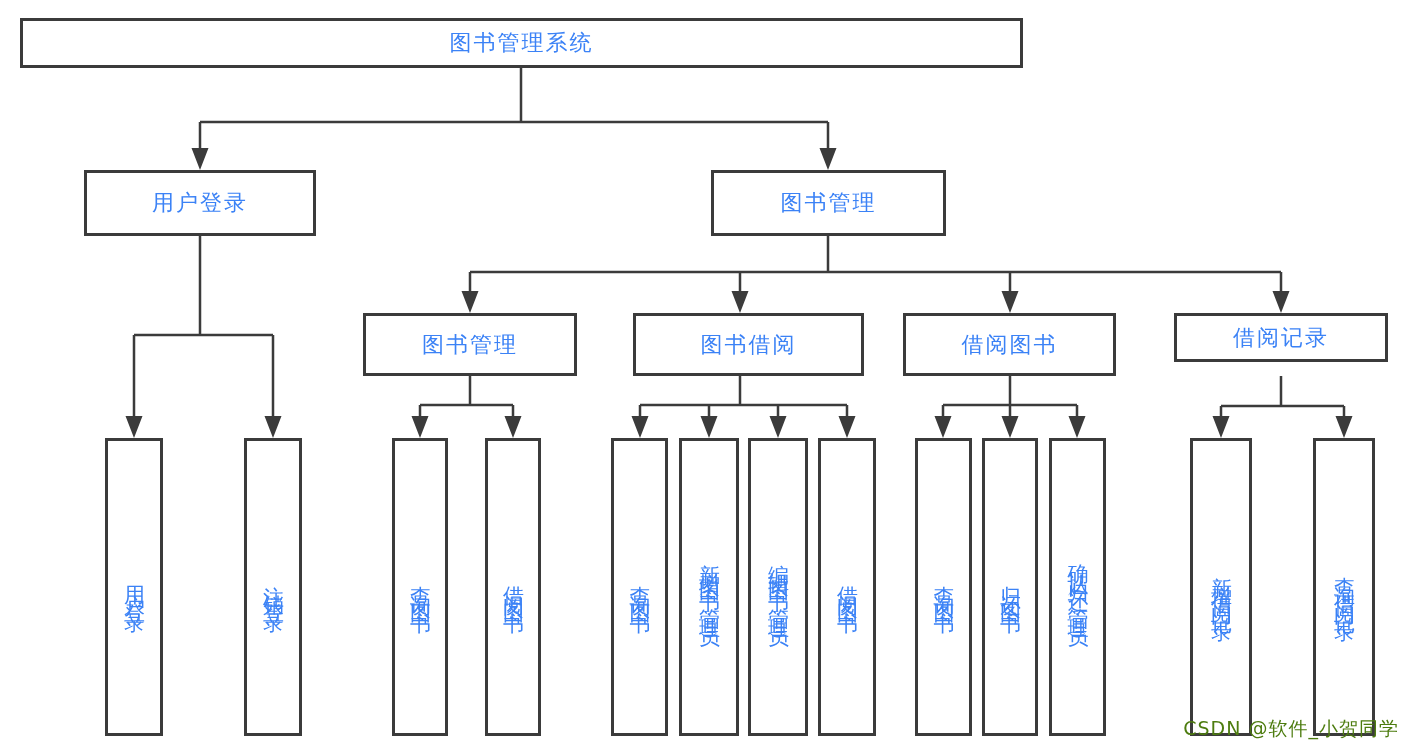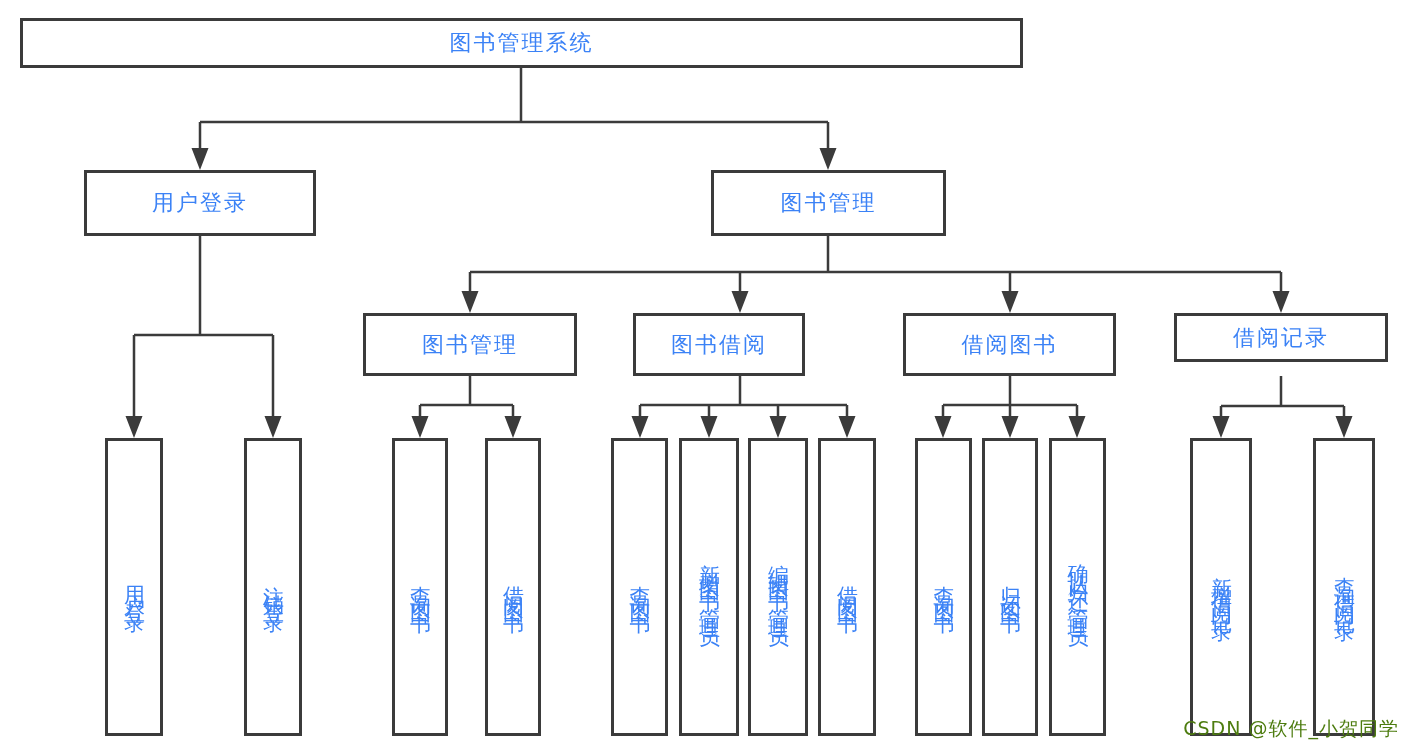--- a/index.html
+++ b/index.html
@@ -86,21 +86,21 @@
   <div class="box h" style="left:84px;top:170px;width:232px;height:66px">
     <span>用户登录</span>
   </div>
   <div class="box h" style="left:711px;top:170px;width:235px;height:66px">
     <span>图书管理</span>
   </div>
 
   <div class="box h" style="left:363px;top:313px;width:214px;height:63px">
     <span>图书管理</span>
   </div>
-  <div class="box h" style="left:633px;top:313px;width:172px;height:63px">
+  <div class="box h" style="left:633px;top:313px;width:231px;height:63px">
     <span>图书借阅</span>
   </div>
   <div class="box h" style="left:903px;top:313px;width:213px;height:63px">
     <span>借阅图书</span>
   </div>
   <div class="box h" style="left:1174px;top:313px;width:214px;height:49px">
     <span>借阅记录</span>
   </div>
 
   <div class="box v" style="left:105px;top:438px;width:58px;height:298px">

